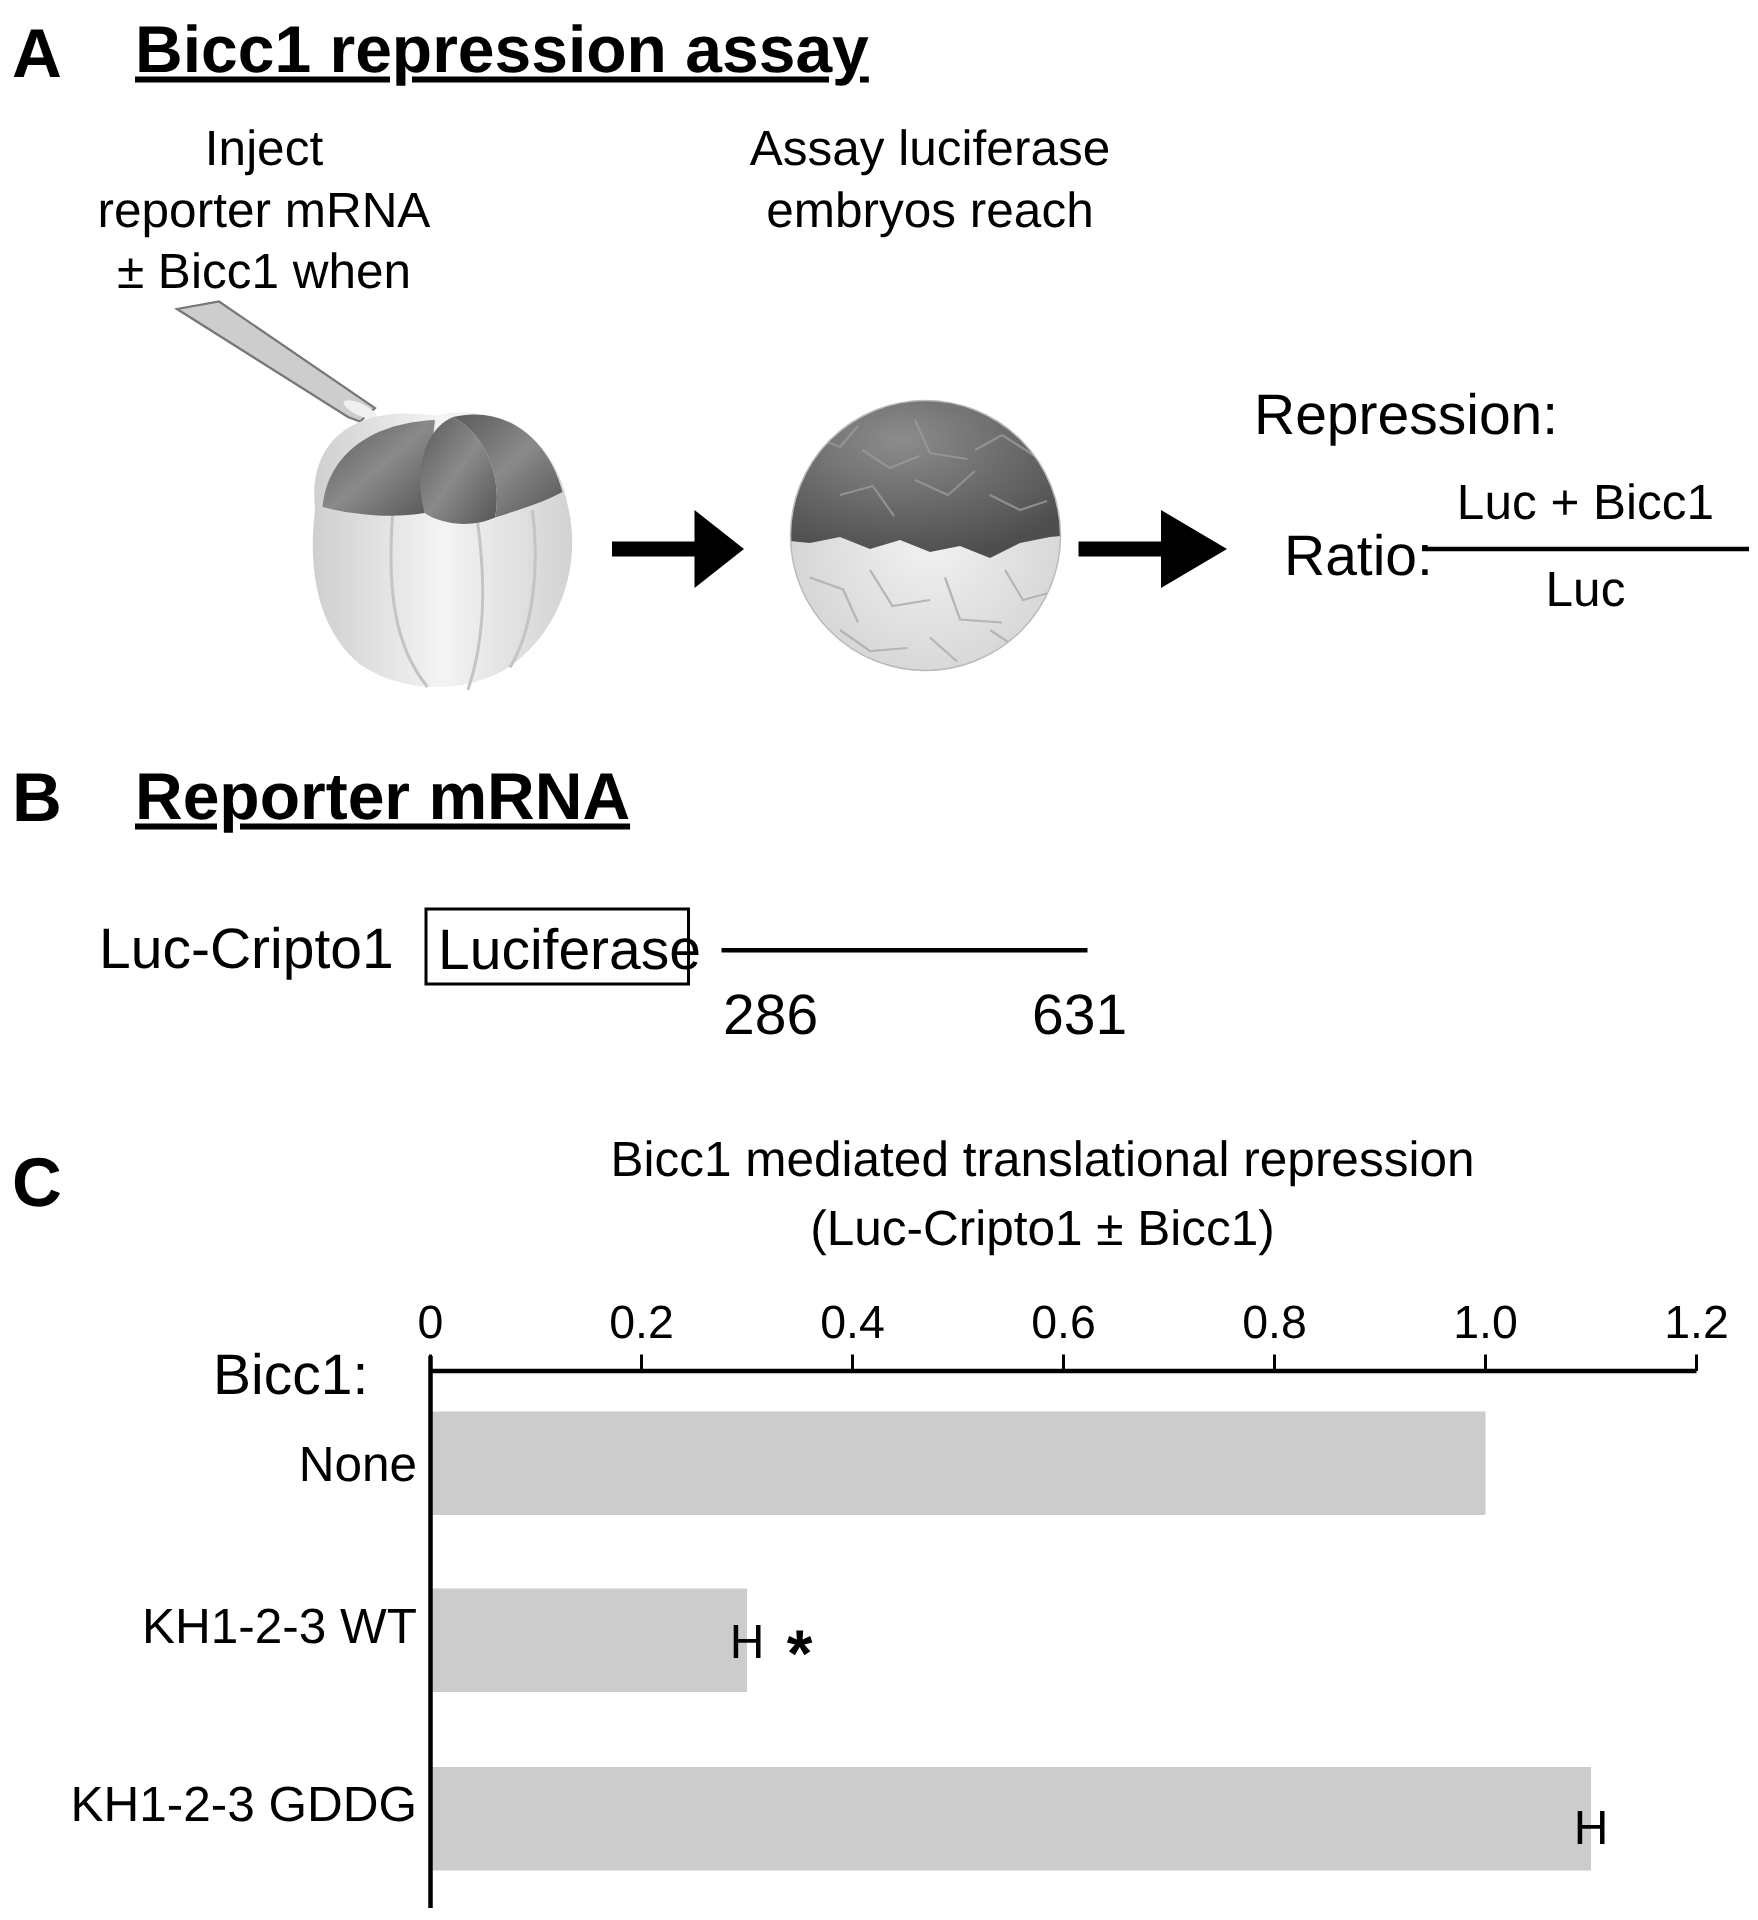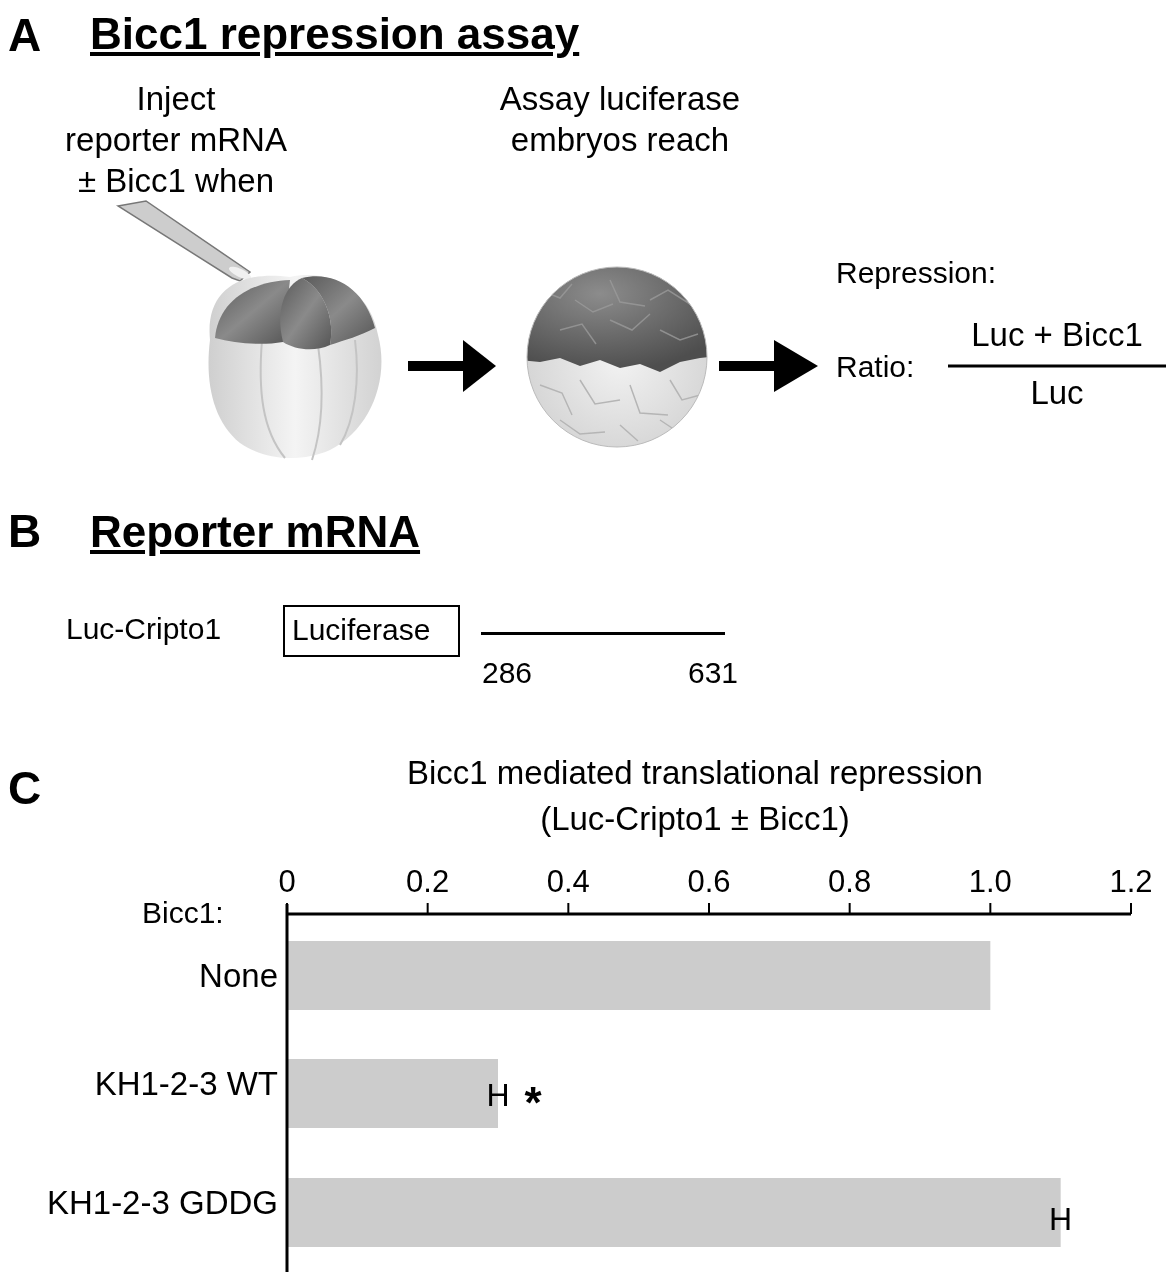--- a/index.html
+++ b/index.html
@@ -2,21 +2,21 @@
 <html><head>
 <meta charset="utf-8">
 <style>
   html, body { margin: 0; padding: 0; background: #ffffff; }
   body { width: 1172px; height: 1280px; position: relative; overflow: hidden;
          font-family: "Liberation Sans", sans-serif; color: #000; }
   .abs { position: absolute; }
   .panel-letter { font-weight: bold; font-size: 46px; line-height: 1; }
   .panel-title { font-weight: bold; font-size: 44px; line-height: 1; text-decoration: underline; }
   .txt { font-size: 33px; line-height: 41px; text-align: center; white-space: nowrap; }
-  .txt-left { font-size: 30px; line-height: 1; white-space: nowrap; }
+  .txt-left { font-size: 38px; line-height: 1; white-space: nowrap; }
   svg { position: absolute; left: 0; top: 0; }
 </style>
 </head>
 <body>
 
 <div class="abs panel-letter" style="left:8px; top:12px;">A</div>
 <div class="abs panel-title" style="left:90px; top:12px;">Bicc1 repression assay</div>
 
 <div class="abs txt" style="left:56px; top:78px; width:240px;">
   <div>Inject</div>
@@ -90,21 +90,21 @@
 
   <g>
     <rect x="719" y="361" width="60" height="10" fill="#000"></rect>
     <polygon points="774,340 818,366 774,392" fill="#000"></polygon>
   </g>
 
   <line x1="948" y1="366" x2="1166" y2="366" stroke="#000" stroke-width="3"></line>
 </svg>
 
 <div class="abs txt-left" style="left:836px; top:258px;">Repression:</div>
-<div class="abs txt-left" style="left:836px; top:352px;">Ratio:</div>
+<div class="abs txt-left" style="left:856px; top:352px;">Ratio:</div>
 <div class="abs txt" style="left:948px; top:314px; width:218px;">Luc + Bicc1</div>
 <div class="abs txt" style="left:948px; top:372px; width:218px;">Luc</div>
 
 <div class="abs panel-letter" style="left:8px; top:508px;">B</div>
 <div class="abs panel-title" style="left:90px; top:510px;">Reporter mRNA</div>
 
 <div class="abs txt-left" style="left:66px; top:614px;">Luc-Cripto1</div>
 <div class="abs" style="left:283px; top:605px; width:177px; height:52px; border:2px solid #000; box-sizing:border-box;">
   <div class="txt-left" style="position:absolute; left:7px; top:8px;">Luciferase</div>
 </div>

